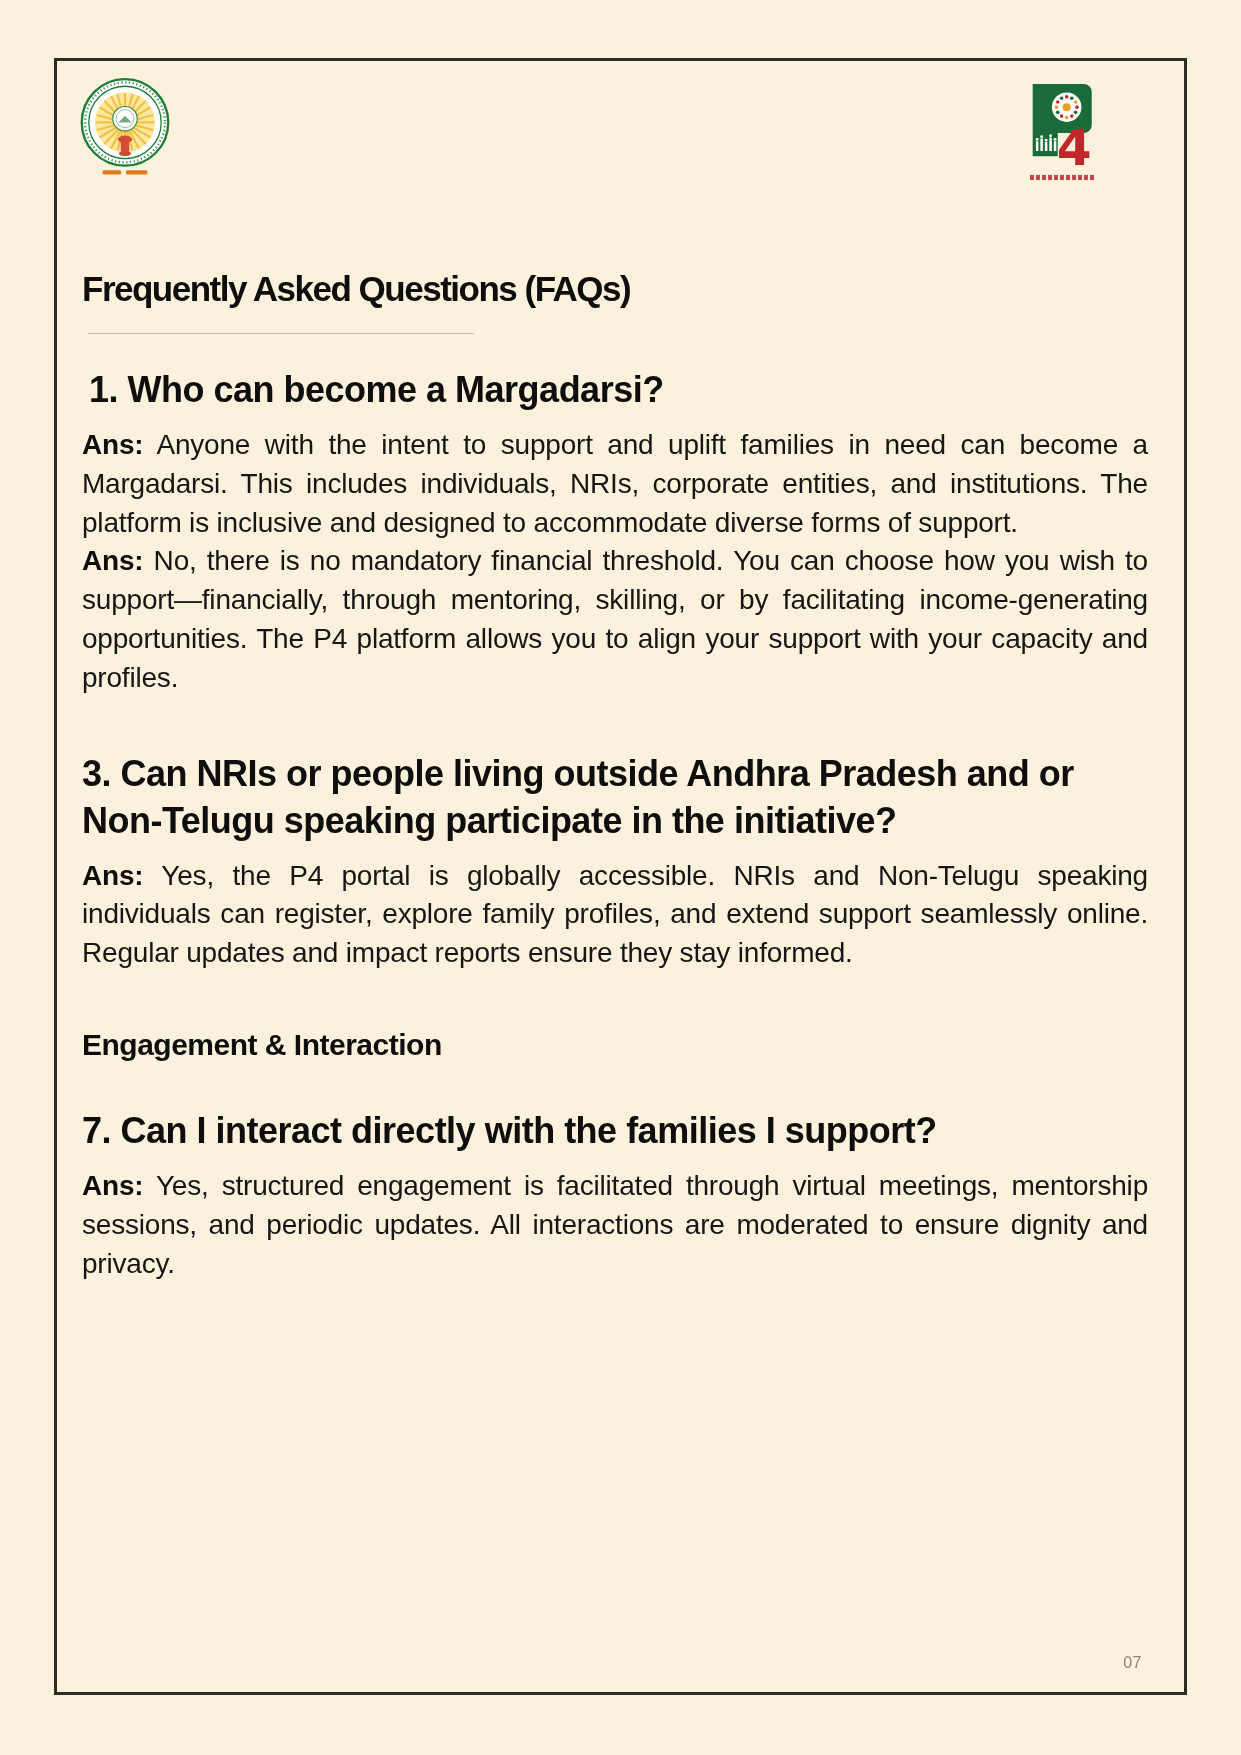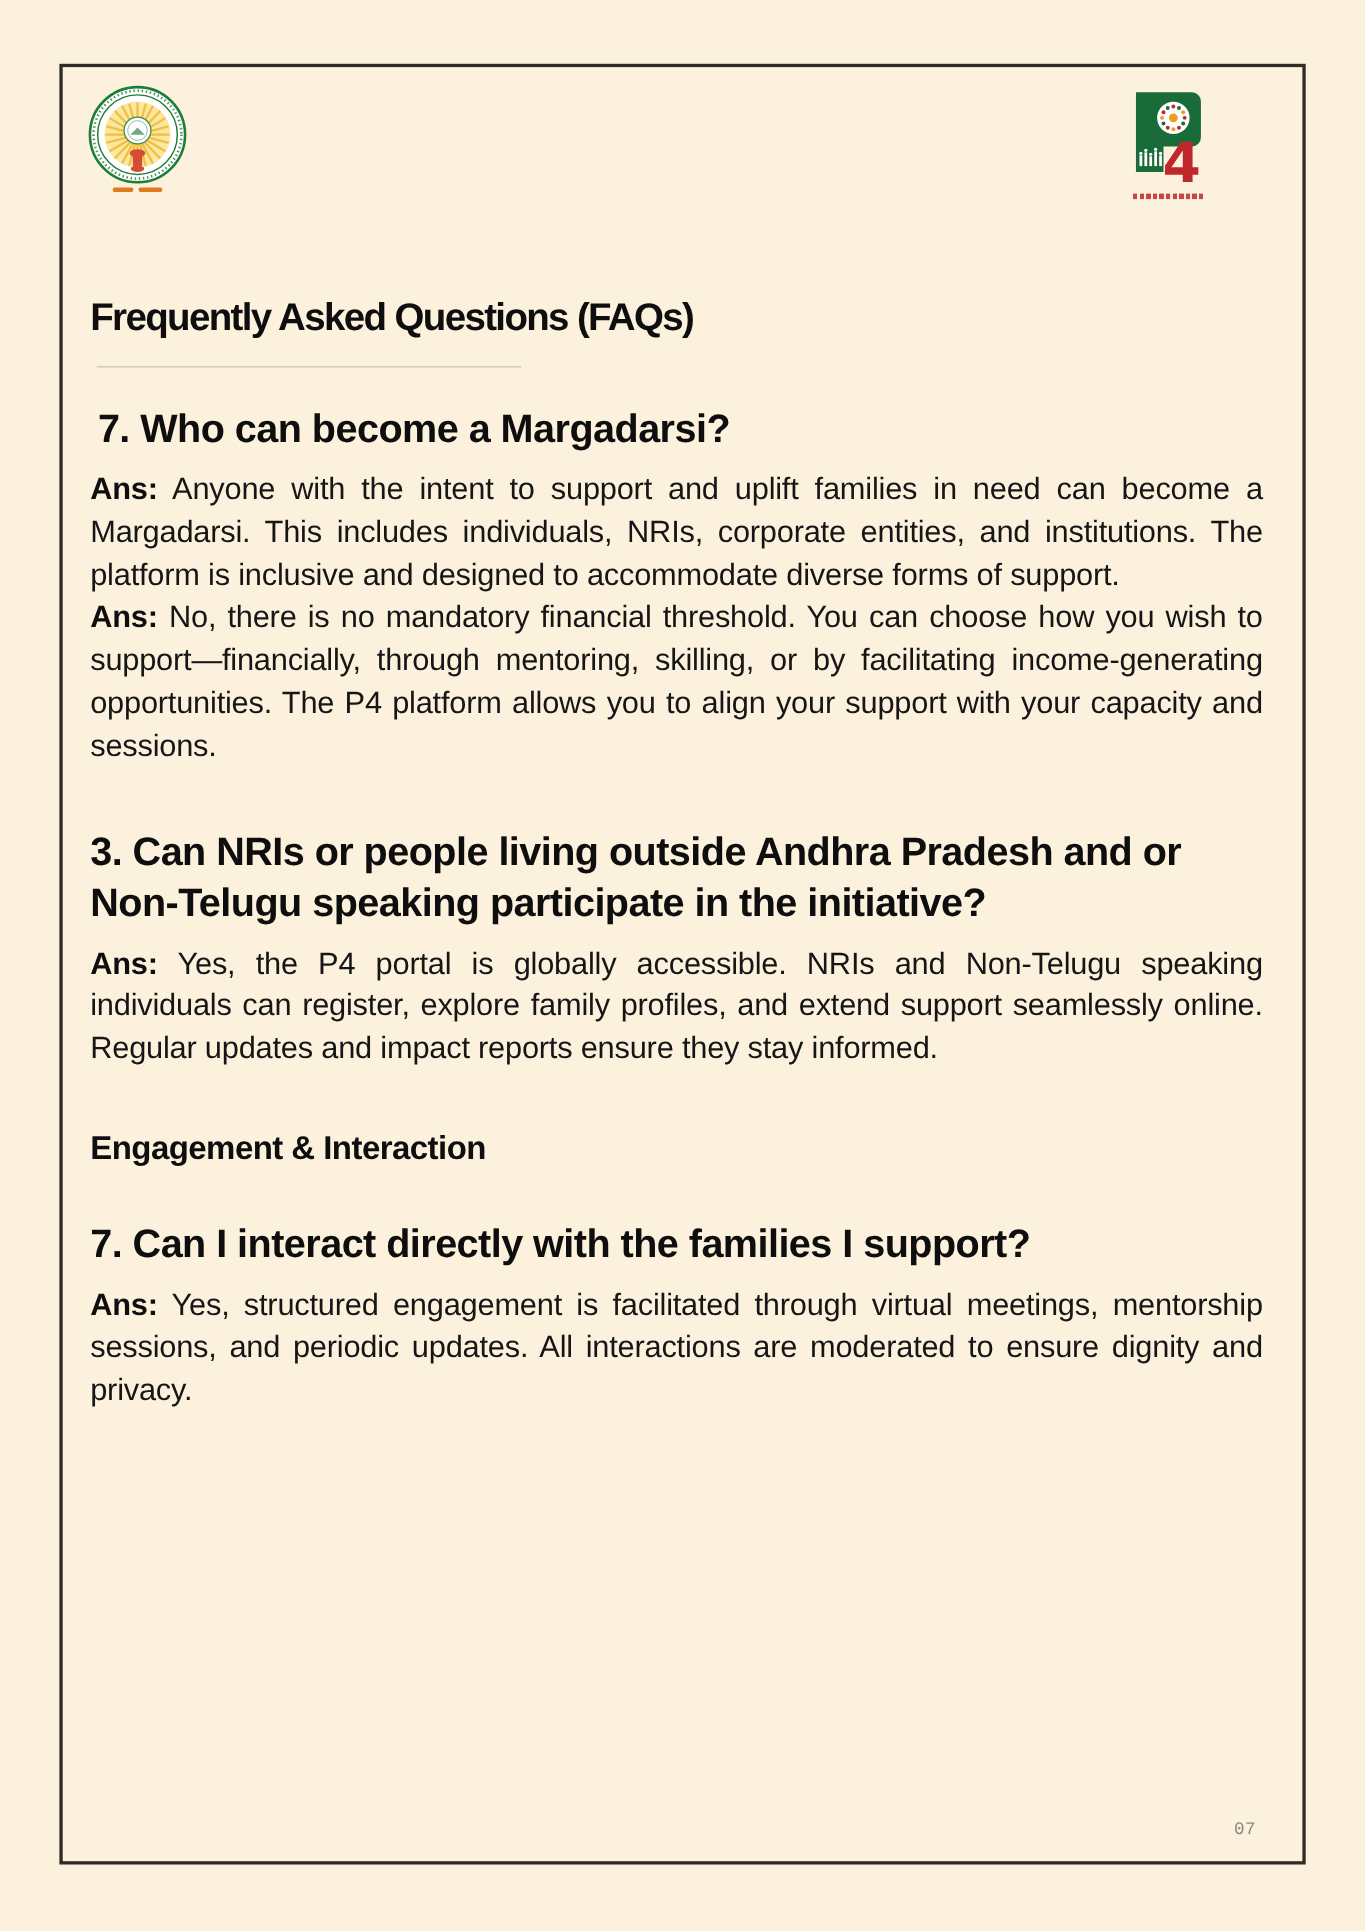--- a/index.html
+++ b/index.html
@@ -40,21 +40,21 @@
     line-height:47px; margin:48px 0 0 0; color:#0e0e0e;
   }
   .faq-q.after-section { margin-top:39px; }
   .ans {
     font-size:28px; line-height:38.8px; letter-spacing:-0.2px;
     text-align:justify; margin:0; color:#161616;
   }
   .ans strong { font-weight:bold; color:#0e0e0e; }
   .pagenum {
     position:absolute; right:42px; bottom:20px;
-    font-size:16px; color:#8a887f; letter-spacing:0.5px;font-family:Liberation Mono, monospace;
+    font-size:16px; color:#8a887f; letter-spacing:0.5px;
   }
 </style>
 </head>
 <body>
 
 <div class="frame">
 
   <svg class="seal" viewBox="0 0 100 110">
     <circle cx="50" cy="48" r="46" fill="#ffffff" stroke="#1e7d36" stroke-width="2.5"></circle>
     <circle cx="50" cy="48" r="42.5" fill="none" stroke="#2a8040" stroke-width="2.5" stroke-dasharray="1.4 2.6" opacity="0.85"></circle>
@@ -134,24 +134,24 @@
       <text x="30" y="92" font-family="DejaVu Sans, sans-serif" font-weight="bold" font-size="56" fill="#c0272d">4</text>
     </svg>
     <div class="p4-tagline"></div>
   </div>
 
   <div class="content">
 
     <h1 class="title">Frequently Asked Questions (FAQs)</h1>
     <div class="rule"></div>
 
-    <h2 class="faq-q first">7. Who can become a Margadarsi?</h2>
+    <h2 class="faq-q first">1. Who can become a Margadarsi?</h2>
     <p class="ans"><strong>Ans:</strong> <span>Anyone with the intent to support and uplift families in need can become a Margadarsi. This includes individuals, NRIs, corporate entities, and institutions. The platform is inclusive and designed to accommodate diverse forms of support.</span></p>
 
-    <p class="ans"><strong>Ans:</strong> <span>No, there is no mandatory financial threshold. You can choose how you wish to support—financially, through mentoring, skilling, or by facilitating income-generating opportunities. The P4 platform allows you to align your support with your capacity and sessions.</span></p>
+    <p class="ans"><strong>Ans:</strong> <span>No, there is no mandatory financial threshold. You can choose how you wish to support—financially, through mentoring, skilling, or by facilitating income-generating opportunities. The P4 platform allows you to align your support with your capacity and profiles.</span></p>
 
     <h2 class="faq-q">3. Can NRIs or people living outside Andhra Pradesh and or
 Non-Telugu speaking participate in the initiative?</h2>
     <p class="ans"><strong>Ans:</strong> <span>Yes, the P4 portal is globally accessible. NRIs and Non-Telugu speaking individuals can register, explore family profiles, and extend support seamlessly online. Regular updates and impact reports ensure they stay informed.</span></p>
 
     <h2 class="section-h">Engagement &amp; Interaction</h2>
 
     <h2 class="faq-q after-section">7. Can I interact directly with the families I support?</h2>
     <p class="ans"><strong>Ans:</strong> <span>Yes, structured engagement is facilitated through virtual meetings, mentorship sessions, and periodic updates. All interactions are moderated to ensure dignity and privacy.</span></p>
 

